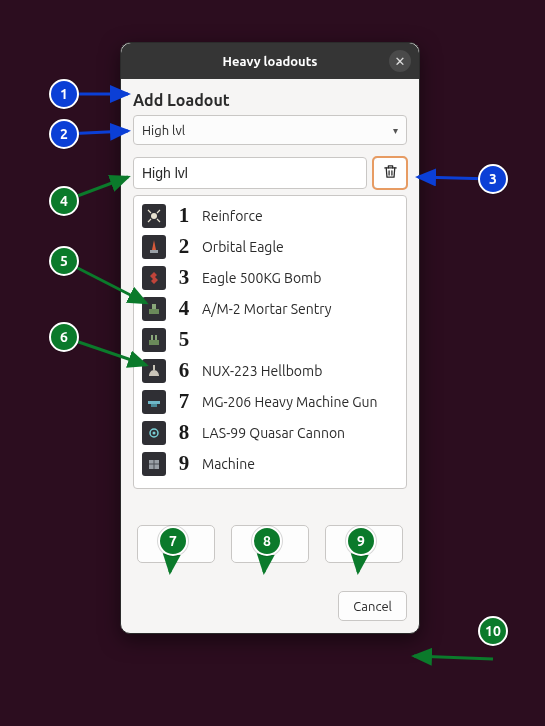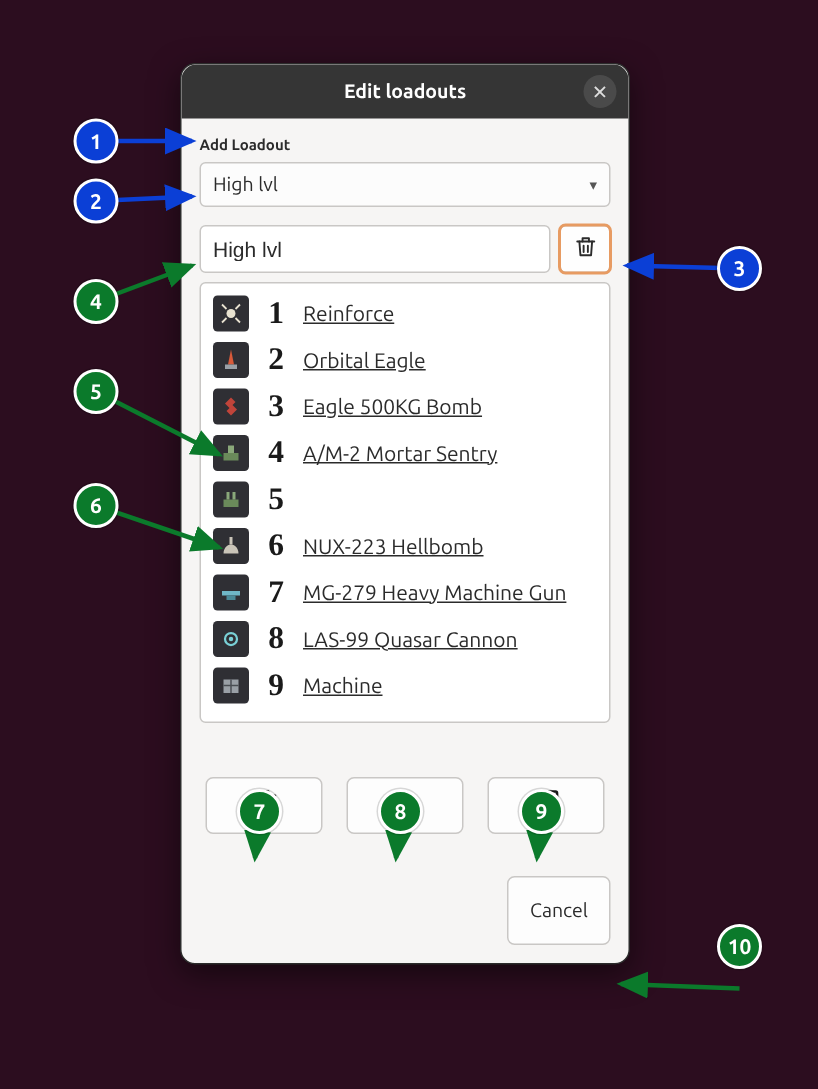--- a/index.html
+++ b/index.html
@@ -38,21 +38,21 @@
     right: 8px; top: 7px;
     width: 22px; height: 22px;
     border-radius: 50%;
     background: #4a4a4a;
     color: #ddd;
     display: flex; align-items: center; justify-content: center;
     font-size: 13px;
     cursor: pointer;
   }
   .content { padding: 10px 12px 12px 12px; }
-  .heading { font-size: 10px; font-weight: 600; color: #2b2b2b; margin: 2px 0 6px 0; }
+  .heading { font-size: 16px; font-weight: 600; color: #2b2b2b; margin: 2px 0 6px 0; }
   .combo {
     width: 100%;
     height: 30px;
     background: #fcfcfc;
     border: 1px solid #c9c7c5;
     border-radius: 4px;
     display: flex; align-items: center;
     padding: 0 8px;
     font-size: 13px;
     color: #2b2b2b;
@@ -108,39 +108,39 @@
   }
   .listicon svg { width: 16px; height: 16px; }
   .listnum {
     font-family: Georgia, 'Times New Roman', serif;
     font-weight: 700;
     font-size: 21px;
     width: 16px;
     text-align: center;
     color: #1a1a1a;
   }
-  .listlabel { flex: 1; text-decoration: underline; }
+  .listlabel { flex: 1; }
   .toolbar {
     display: flex; gap: 16px; justify-content: center;
     margin-top: 36px;
   }
   .toolbtn {
     width: 78px; height: 38px;
     border: 1px solid #c9c7c5;
     border-radius: 5px;
     background: #fdfdfd;
     display: flex; align-items: center; justify-content: center;
     cursor: pointer;
   }
   .footer {
     display: flex; gap: 8px; justify-content: flex-end;
     margin-top: 28px;
   }
   .btn {
-    height: 46px;
+    height: 30px;
     padding: 0 14px;
     border: 1px solid #c9c7c5;
     border-radius: 5px;
     background: #fdfdfd;
     font-size: 13px;
     color: #2b2b2b;
     display: flex; align-items: center; justify-content: center;
     cursor: pointer;
   }
   
@@ -158,21 +158,21 @@
   }
   .callout.blue { background: #0b3fd6; }
   .callout.green { background: #0b7a2b; }
   svg.arrow { position: absolute; overflow: visible; z-index: 15; }
 </style>
 </head>
 <body>
 
 <div class="dialog">
   <div class="titlebar">
-    <span class="titlebar-title">Edit loadouts</span>
+    <span class="titlebar-title">Heavy loadouts</span>
     <div class="titlebar-close">
       <span>✕</span>
     </div>
   </div>
   <div class="content">
     <div class="heading">Add Loadout</div>
 
     <div class="combo">
       <span>High lvl</span>
       <span class="chev">▾</span>
@@ -253,21 +253,21 @@
           <div class="listlabel">NUX-223 Hellbomb</div>
         </div>
         <div class="listitem">
           <div class="listicon">
             <svg viewBox="0 0 16 16">
               <rect x="2" y="7" width="12" height="3" fill="#6fb7c7"></rect>
               <rect x="5" y="10" width="6" height="3" fill="#4a8a98"></rect>
             </svg>
           </div>
           <div class="listnum">7</div>
-          <div class="listlabel">MG-279 Heavy Machine Gun</div>
+          <div class="listlabel">MG-206 Heavy Machine Gun</div>
         </div>
         <div class="listitem">
           <div class="listicon">
             <svg viewBox="0 0 16 16">
               <circle cx="8" cy="8" r="4" fill="none" stroke="#79d0d6" stroke-width="1.5"></circle>
               <circle cx="8" cy="8" r="1.5" fill="#79d0d6"></circle>
             </svg>
           </div>
           <div class="listnum">8</div>
           <div class="listlabel">LAS-99 Quasar Cannon</div>

